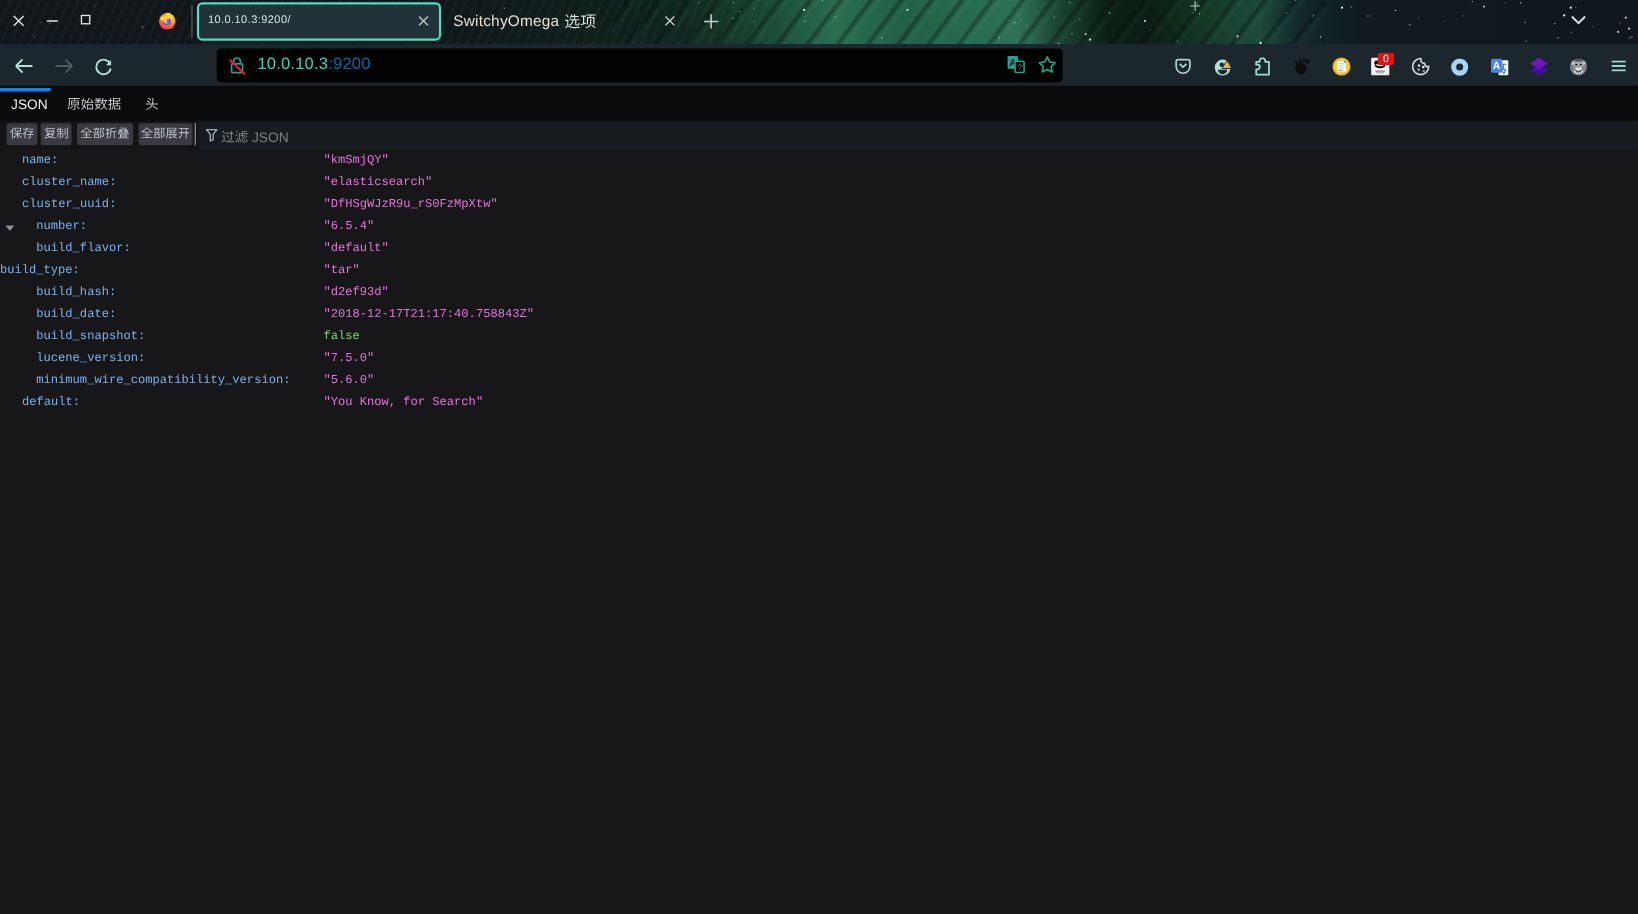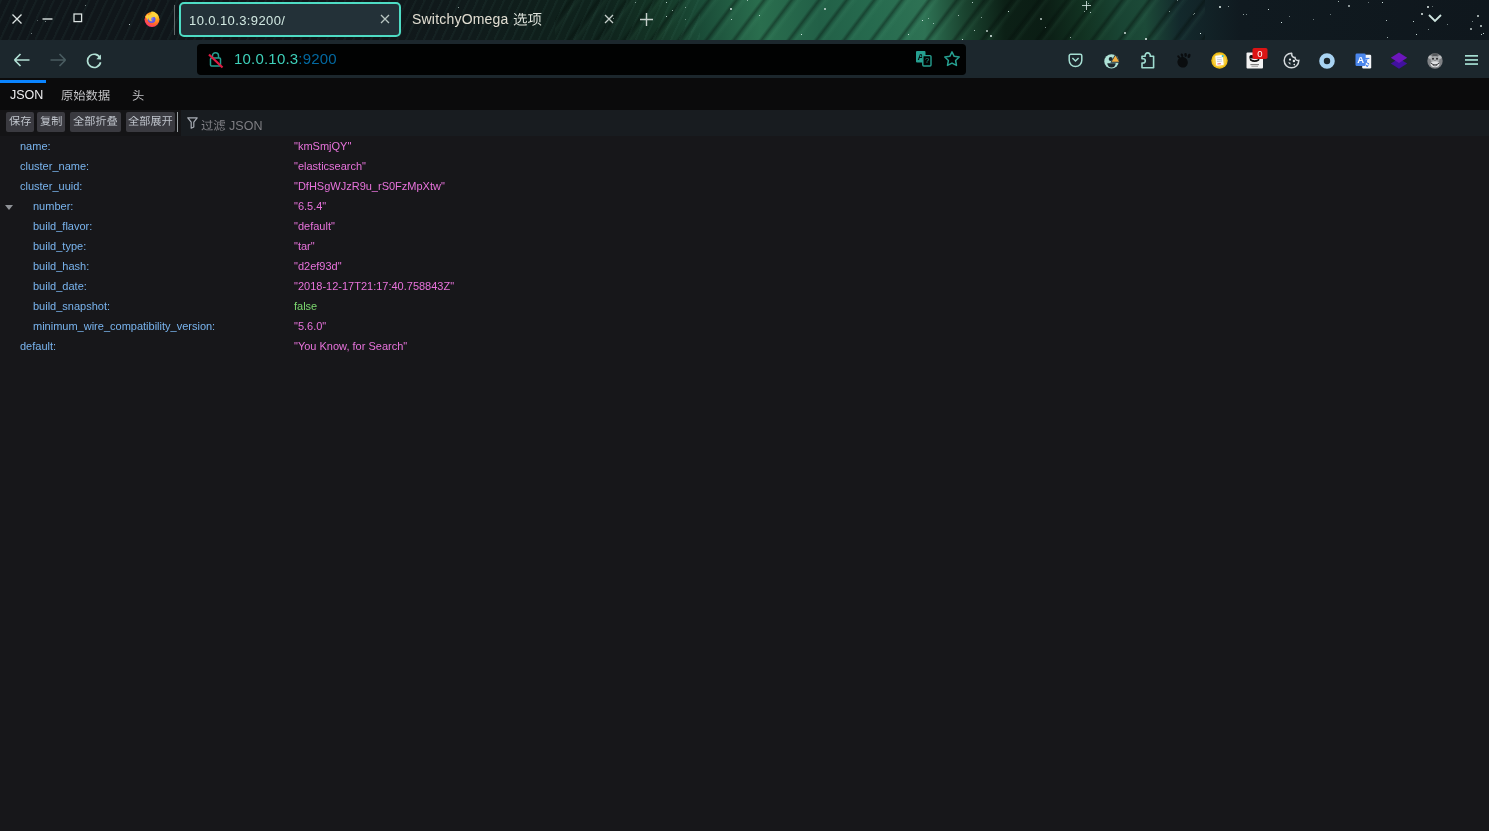--- a/index.html
+++ b/index.html
@@ -10,21 +10,21 @@
   linear-gradient(90deg,#10161a 0px,#10161a 340px,#101a1b 460px,#0f1f1b 540px,#0f241d 610px,#143626 660px,#1b4e39 705px,#2a6e4e 760px,#226047 820px,#266a4e 870px,#2e7254 925px,#1a432f 965px,#0c2016 1005px,#0b1d14 1045px,#123322 1085px,#194433 1120px,#1c4a38 1145px,#13292c 1180px,#101a20 1240px,#0f171d 1489px)}
 #tb-streaks {position:absolute;left:555px;top:0;width:650px;height:40px;
  background:repeating-linear-gradient(127deg, rgba(0,0,0,0) 0px, rgba(0,0,0,0) 10px, rgba(4,14,10,0.40) 13px, rgba(0,0,0,0.05) 16px, rgba(130,225,175,0.05) 18px, rgba(0,0,0,0) 22px);}
 #tb-streaks2 {position:absolute;left:0;top:0;width:700px;height:40px;
  background:repeating-linear-gradient(115deg, rgba(110,190,170,0.05) 0 1.5px, rgba(0,0,0,0) 2.5px 8px);}
 #star1 {position:absolute;width:1px;height:1px;background:transparent;box-shadow:185px 6px 0 rgba(220,240,236,0.64),45px 21px 0 rgba(220,240,236,0.51),37px 20px 0 rgba(220,240,236,0.37),246px 3px 0 rgba(220,240,236,0.39),241px 32px 0 rgba(220,240,236,0.41),129px 24px 0 rgba(220,240,236,0.78),325px 15px 0 rgba(220,240,236,0.79),31px 33px 0 rgba(220,240,236,0.48),85px 5px 0 rgba(220,240,236,0.49),458px 7px 0 rgba(220,240,236,0.61),958px 15px 0 rgba(220,240,236,0.70),635px 2px 0 rgba(220,240,236,0.51),981px 17px 0 rgba(220,240,236,0.57),928px 18px 0 rgba(220,240,236,0.56),1045px 27px 0 rgba(220,240,236,0.53),922px 20px 0 rgba(220,240,236,0.88),1008px 11px 0 rgba(220,240,236,0.94),666px 16px 0 rgba(220,240,236,0.82),685px 19px 0 rgba(220,240,236,0.42),974px 30px 0 rgba(220,240,236,0.72),1090px 12px 0 rgba(220,240,236,0.78),933px 23px 0 rgba(220,240,236,0.65),1070px 37px 0 rgba(220,240,236,0.66),972px 2px 0 rgba(220,240,236,0.79),962px 39px 0 rgba(220,240,236,0.85),759px 15px 0 rgba(220,240,236,0.77),613px 18px 0 rgba(220,240,236,0.49),666px 2px 0 rgba(220,240,236,0.82),672px 10px 0 rgba(220,240,236,0.62),1088px 3px 0 rgba(220,240,236,0.65),908px 34px 0 rgba(220,240,236,0.85),1084px 11px 0 rgba(220,240,236,0.63),801px 34px 0 rgba(220,240,236,0.93),685px 7px 0 rgba(220,240,236,0.53),731px 19px 0 rgba(220,240,236,0.72),747px 0px 0 rgba(220,240,236,0.63),1281px 22px 0 rgba(220,240,236,0.97),1386px 20px 0 rgba(220,240,236,0.77),1382px 2px 0 rgba(220,240,236,0.94),1416px 34px 0 rgba(220,240,236,0.88),1289px 16px 0 rgba(220,240,236,0.46),1368px 2px 0 rgba(220,240,236,0.44),1228px 6px 0 rgba(220,240,236,0.60),1177px 0px 0 rgba(220,240,236,0.49),1193px 14px 0 rgba(220,240,236,0.42),1447px 24px 0 rgba(220,240,236,0.49),1243px 14px 0 rgba(220,240,236,0.62),1200px 33px 0 rgba(220,240,236,1.00),1313px 19px 0 rgba(220,240,236,0.45),1194px 13px 0 rgba(220,240,236,0.56),1432px 6px 0 rgba(220,240,236,0.41),1472px 21px 0 rgba(220,240,236,0.49),1338px 1px 0 rgba(220,240,236,0.72),1481px 34px 0 rgba(220,240,236,0.82),1246px 14px 0 rgba(220,240,236,0.50),1413px 21px 0 rgba(220,240,236,0.87),1268px 9px 0 rgba(220,240,236,0.89),1483px 33px 0 rgba(220,240,236,0.88),1428px 29px 0 rgba(220,240,236,0.54),1330px 14px 0 rgba(220,240,236,0.42),1169px 11px 0 rgba(220,240,236,0.56),1387px 37px 0 rgba(220,240,236,0.67)}
 #star2 {position:absolute;width:2px;height:2px;border-radius:1px;background:transparent;box-shadow:1145px 38px 0 rgba(235,248,245,0.99),824px 8px 0 rgba(235,248,245,0.81),730px 8px 0 rgba(235,248,245,0.91),1124px 32px 0 rgba(235,248,245,0.87),986px 30px 0 rgba(235,248,245,0.77),990px 35px 0 rgba(235,248,245,0.95),1040px 18px 0 rgba(235,248,245,0.79),1421px 13px 0 rgba(235,248,245,0.95),1477px 15px 0 rgba(235,248,245,0.85),1470px 28px 0 rgba(235,248,245,0.79),1219px 6px 0 rgba(235,248,245,0.98),1427px 6px 0 rgba(235,248,245,0.96),1480px 25px 0 rgba(235,248,245,0.84),1348px 5px 0 rgba(235,248,245,0.75)}
 
 #tab1 {position:absolute;left:179px;top:2px;width:222px;height:35px;background:#233138;
  border:2px solid #4edcc4;border-radius:5px}
-#tab1 .txt {position:absolute;left:8px;top:9px;font-size:13px;color:#d2e9e2;letter-spacing:.4px}
+#tab1 .txt {position:absolute;left:8px;top:9px;font-size:10px;color:#d2e9e2;letter-spacing:.4px}
 #tab2txt {position:absolute;left:412px;top:11px;font-size:14px;color:#e2ded2;letter-spacing:.2px}
 .sep-v {position:absolute;left:174px;top:5px;width:1px;height:30px;background:rgba(160,170,170,0.55)}
 
 #navbar {position:absolute;left:0;top:40px;width:1489px;height:38px;background:#1c272d}
 #urlbar {position:absolute;left:197px;top:4px;width:769px;height:31px;background:#010202;border-radius:4px}
 #urltext {position:absolute;left:37px;top:6px;font-size:15px;color:#3ed0ba;letter-spacing:.2px}
 #urltext .port {color:#0369a1}
 
 #jtabs {position:absolute;left:0;top:78px;width:1489px;height:32px;background:#0b0b0c}
 #jtabs .bluebar {position:absolute;left:0;top:2px;width:46px;height:3px;background:#0a84ff}
@@ -33,21 +33,21 @@
 #jtabs .t3 {position:absolute;left:132px;top:8px}
 
 #jtool {position:absolute;left:0;top:110px;width:1489px;height:26px;background:#141416}
 #jtool .filt {position:absolute;left:181px;top:0;width:1308px;height:26px;background:#181c20}
 .tbtn {position:absolute;top:2px;height:20px;background:#3a3a40;border-radius:2px;display:flex;align-items:center;justify-content:center}
 #jtool .vsep {position:absolute;left:177px;top:2px;width:1px;height:20px;background:#9aa0a3}
 #guolv {position:absolute;left:201px;top:6px}
 #guolv span {color:#7e7e83;font-size:12.5px;vertical-align:middle}
 
 #content {position:absolute;left:0;top:136px;width:1489px;height:695px;background:#17171a;
- font-family:Liberation Sans, sans-serif;font-size:11px}
+ font-family:Liberation Mono, monospace;font-size:11px}
 .jrow {position:relative;height:20px;line-height:20px;white-space:pre}
 .key {color:#79b4ee}
 .val {position:absolute;left:294px}
 .vs {color:#e873dc}
 .vb {color:#7cd96f}
 #expander {position:absolute;left:5px;top:69px;width:0;height:0;border-left:4.5px solid transparent;border-right:4.5px solid transparent;border-top:5.5px solid #8f9297}
 </style></head><body>
 
 <div id="titlebar">
  <div id="tb-streaks"></div>
@@ -259,20 +259,21 @@
         <path d="M0.9717 0.31980000000000075C1.6605 0.9594000000000023 2.4477 1.8573000000000013 2.7921 2.4354000000000013L3.567 1.8942000000000014C3.1857 1.3161000000000023 2.3739 0.4551000000000016 1.6851 -0.1598999999999986ZM4.6863 3.972900000000002C5.3136 4.735500000000002 6.0639 5.817900000000002 6.4083 6.457500000000001L7.1832 5.990100000000002C6.8265 5.350500000000001 6.0516 4.317300000000001 5.4243 3.567000000000002ZM3.2226 4.120500000000002H0.615V4.981500000000001H2.3124000000000002V8.204100000000002C1.7589000000000001 8.400900000000002 1.1193 8.954400000000001 0.4551 9.667800000000002L1.0947 10.541100000000002C1.722 9.692400000000001 2.3247 8.966700000000001 2.7306 8.966700000000001C3.0135 8.966700000000001 3.4071000000000002 9.384900000000002 3.9237 9.7047C4.7847 10.245900000000002 5.8179 10.368900000000002 7.3431 10.368900000000002C8.5239 10.368900000000002 10.701 10.307400000000001 11.574300000000001 10.258200000000002C11.5866 9.975300000000002 11.7465 9.507900000000001 11.8572 9.2619C10.6641 9.384900000000002 8.8068 9.495600000000001 7.3677 9.495600000000001C5.9901 9.495600000000001 4.9446 9.397200000000002 4.1328000000000005 8.905200000000002C3.7146 8.659200000000002 3.4563 8.413200000000002 3.2226 8.265600000000001ZM8.856 -0.45509999999999806V1.7220000000000013H4.0836V2.5953000000000017H8.856V7.4784000000000015C8.856 7.6998000000000015 8.7699 7.761300000000002 8.5239 7.773600000000002C8.2779 7.785900000000002 7.4169 7.785900000000002 6.519 7.749000000000001C6.6543 8.019600000000002 6.8019 8.425500000000001 6.8511 8.696100000000001C8.0073 8.696100000000001 8.7576 8.683800000000002 9.1881 8.523900000000001C9.6309 8.376300000000002 9.7908 8.105700000000002 9.7908 7.4784000000000015V2.5953000000000017H11.5005V1.7220000000000013H9.7908V-0.45509999999999806Z M18.7944 7.404600000000002V9.618600000000002C18.7944 10.405800000000001 19.0404 10.602600000000002 20.0121 10.602600000000002C20.2089 10.602600000000002 21.5496 10.602600000000002 21.7464 10.602600000000002C22.545900000000003 10.602600000000002 22.7673 10.270500000000002 22.8411 8.929800000000002C22.632 8.868300000000001 22.3245 8.769900000000002 22.176900000000003 8.646900000000002C22.1277 9.7908 22.066200000000002 9.938400000000001 21.672600000000003 9.938400000000001C21.3774 9.938400000000001 20.282700000000002 9.938400000000001 20.085900000000002 9.938400000000001C19.6308 9.938400000000001 19.557000000000002 9.889200000000002 19.557000000000002 9.606300000000001V7.404600000000002ZM17.8104 7.416900000000002C17.6259 8.241000000000001 17.2938 9.335700000000001 16.838700000000003 9.987600000000002L17.4783 10.270500000000002C17.921100000000003 9.594000000000001 18.2409 8.474700000000002 18.4377 7.626000000000001ZM19.876800000000003 6.888000000000002C20.3565 7.466100000000002 20.8977 8.265600000000001 21.119100000000003 8.794500000000001L21.7095 8.437800000000001C21.488100000000003 7.921200000000002 20.9469 7.134000000000002 20.4426 6.568200000000001ZM22.176900000000003 7.416900000000002C22.779600000000002 8.241000000000001 23.3577 9.384900000000002 23.5668 10.098300000000002L24.206400000000002 9.7908C23.985 9.065100000000001 23.37 7.9704000000000015 22.779600000000002 7.146300000000002ZM13.3824 0.4059000000000008C14.071200000000001 0.8241000000000014 14.9076 1.4637000000000011 15.325800000000001 1.9065000000000012L15.8916 1.2669000000000015C15.473400000000002 0.8487000000000009 14.6247 0.24600000000000222 13.9359 -0.1598999999999986ZM12.816600000000001 3.6900000000000013C13.517700000000001 4.071300000000002 14.391000000000002 4.649400000000002 14.8215 5.043000000000002L15.3627 4.391100000000002C14.9199 3.9975000000000014 14.022 3.4563000000000015 13.345500000000001 3.0996000000000015ZM13.074900000000001 9.963000000000001 13.862100000000002 10.467300000000002C14.427900000000001 9.360300000000002 15.0921 7.896600000000001 15.596400000000001 6.654300000000001L14.8953 6.150000000000002C14.3541 7.4784000000000015 13.5915 9.040500000000002 13.074900000000001 9.963000000000001ZM16.309800000000003 1.8327000000000009V4.428000000000002C16.309800000000003 6.150000000000002 16.1868 8.573100000000002 15.104400000000002 10.307400000000001C15.2766 10.405800000000001 15.645600000000002 10.713300000000002 15.768600000000001 10.885500000000002C16.9494 9.015900000000002 17.1585 6.2730000000000015 17.1585 4.4403000000000015V2.5584000000000016H23.0502C22.9026 2.988900000000002 22.7427 3.4194000000000013 22.570500000000003 3.7146000000000017L23.247 3.8991000000000016C23.5299 3.4194000000000013 23.8251 2.632200000000002 24.0834 1.9434000000000013L23.5176 1.7958000000000016L23.3823 1.8327000000000009H20.1597V1.057800000000002H23.5545V0.34440000000000204H20.1597V-0.4919999999999991H19.2741V1.8327000000000009ZM18.942 2.7306000000000017V3.8130000000000015L17.6136 3.923700000000002L17.6751 4.624800000000001L18.942 4.514100000000002V4.993800000000001C18.942 5.830200000000001 19.2249 6.039300000000002 20.3196 6.039300000000002C20.5533 6.039300000000002 22.1031 6.039300000000002 22.3368 6.039300000000002C23.1732 6.039300000000002 23.4192 5.768700000000002 23.5053 4.674000000000001C23.283900000000003 4.624800000000001 22.9518 4.514100000000002 22.779600000000002 4.391100000000002C22.730400000000003 5.215200000000001 22.6566 5.325900000000002 22.250700000000002 5.325900000000002C21.9186 5.325900000000002 20.639400000000002 5.325900000000002 20.3811 5.325900000000002C19.8522 5.325900000000002 19.7661 5.264400000000002 19.7661 4.981500000000001V4.4403000000000015L22.0785 4.231200000000001L22.017000000000003 3.567000000000002L19.7661 3.751500000000002V2.7306000000000017Z" fill="#85858a"></path>
       </svg><span>&nbsp;JSON</span></div>
 </div>
 
 <div id="content">
 <div class="jrow"><span class="key" style="margin-left:20px">name:</span><span class="val vs">"kmSmjQY"</span></div>
 <div class="jrow"><span class="key" style="margin-left:20px">cluster_name:</span><span class="val vs">"elasticsearch"</span></div>
 <div class="jrow"><span class="key" style="margin-left:20px">cluster_uuid:</span><span class="val vs">"DfHSgWJzR9u_rS0FzMpXtw"</span></div>
 <div class="jrow"><span class="key" style="margin-left:33px">number:</span><span class="val vs">"6.5.4"</span></div>
 <div class="jrow"><span class="key" style="margin-left:33px">build_flavor:</span><span class="val vs">"default"</span></div>
-<div class="jrow"><span class="key" style="margin-left:33px">build_type:</span><span class="val vs">"tar"</span></div>
+<div class="jrow"><span class="key" style="">build_type:</span><span class="val vs">"tar"</span></div>
 <div class="jrow"><span class="key" style="margin-left:33px">build_hash:</span><span class="val vs">"d2ef93d"</span></div>
 <div class="jrow"><span class="key" style="margin-left:33px">build_date:</span><span class="val vs">"2018-12-17T21:17:40.758843Z"</span></div>
 <div class="jrow"><span class="key" style="margin-left:33px">build_snapshot:</span><span class="val vb">false</span></div>
+<div class="jrow"><span class="key" style="margin-left:33px">lucene_version:</span><span class="val vs">"7.5.0"</span></div>
 <div class="jrow"><span class="key" style="margin-left:33px">minimum_wire_compatibility_version:</span><span class="val vs">"5.6.0"</span></div>
 <div class="jrow"><span class="key" style="margin-left:20px">default:</span><span class="val vs">"You Know, for Search"</span></div>
 <div id="expander"></div>
 </div>
 
 </body></html>

